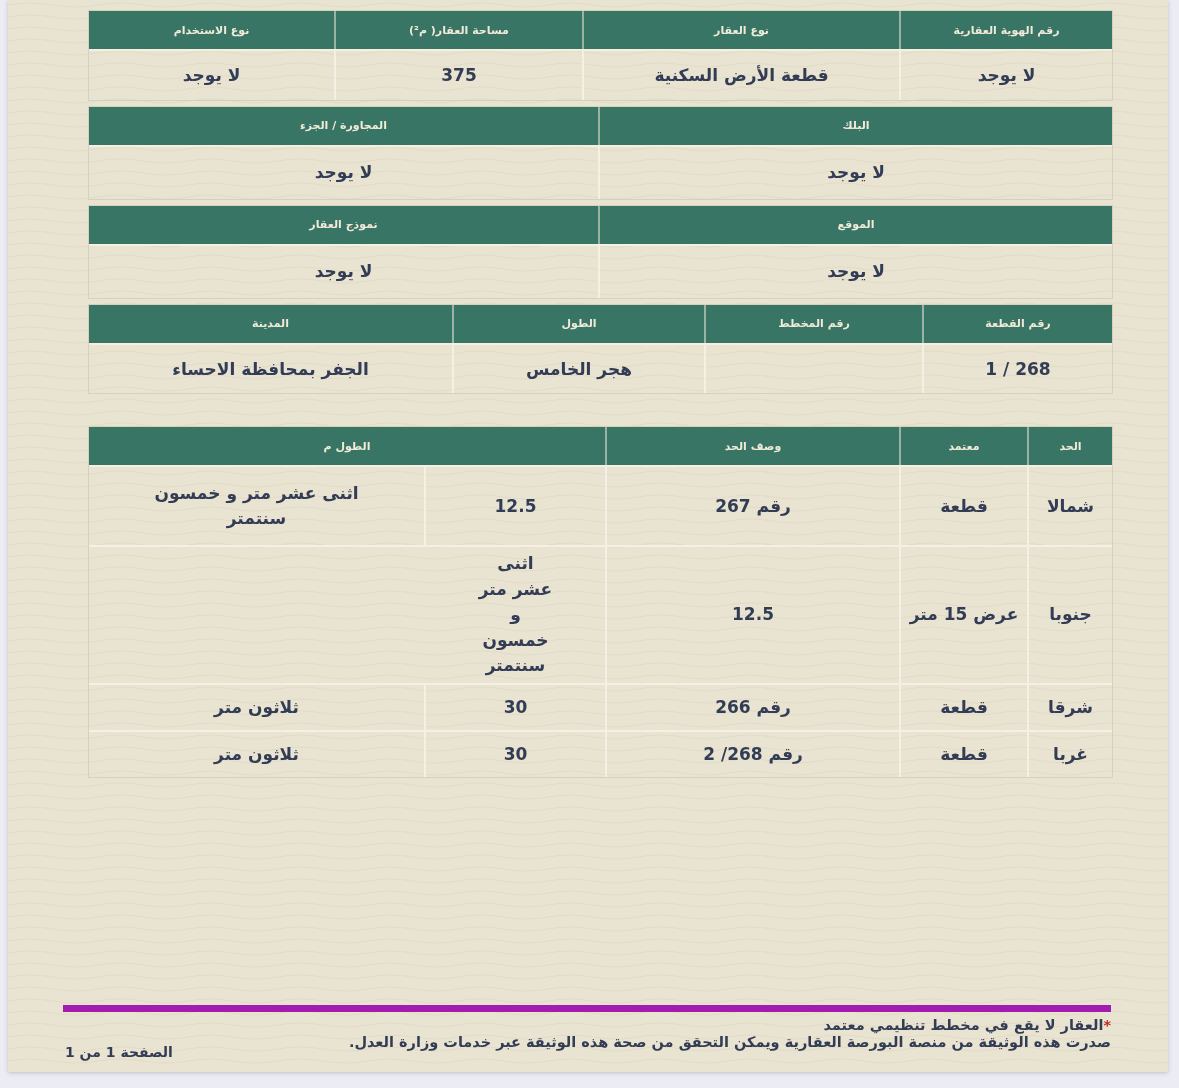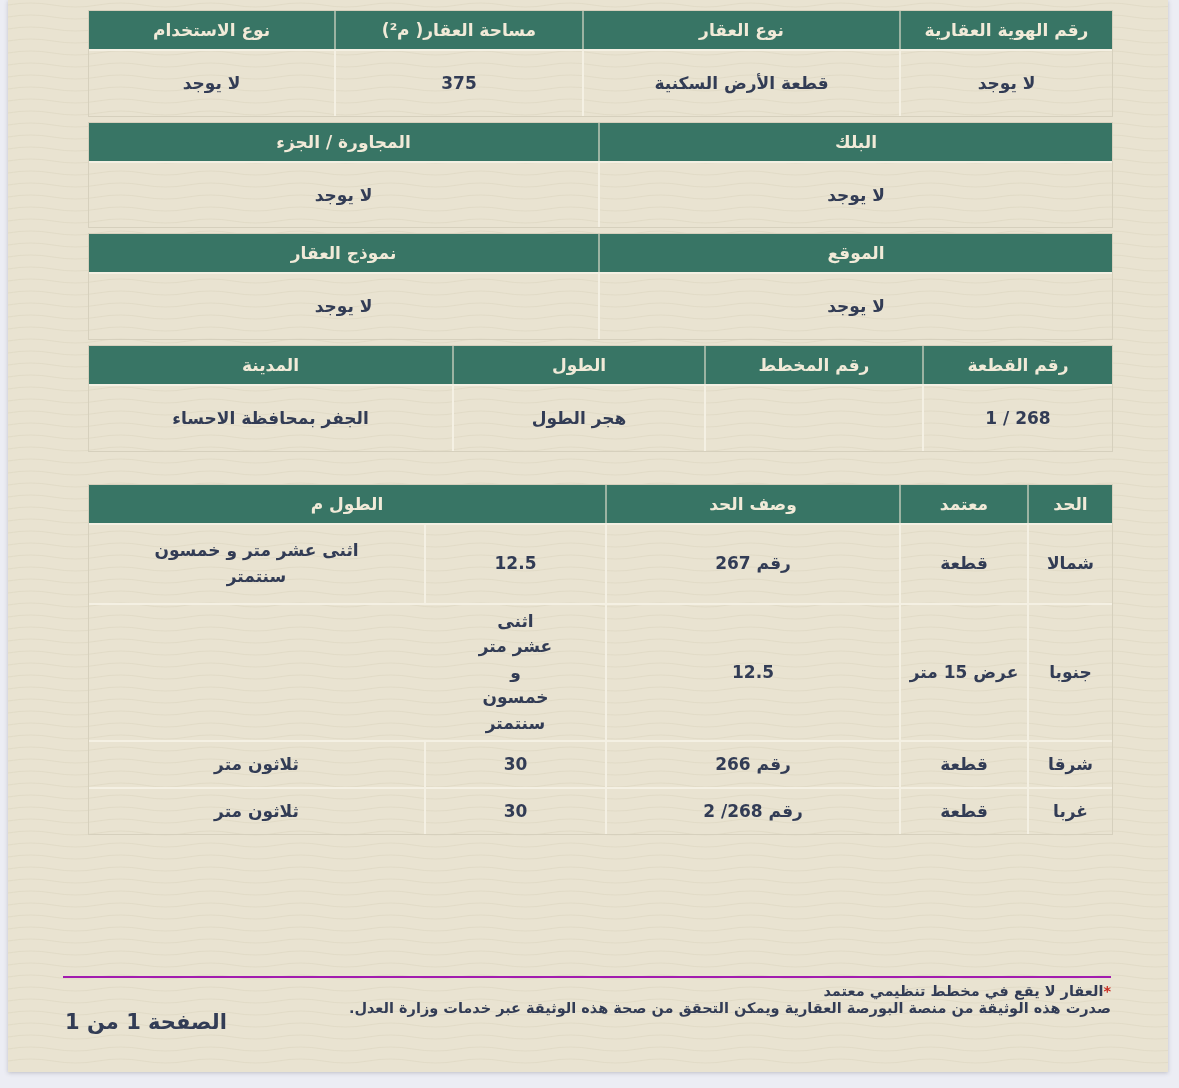--- a/index.html
+++ b/index.html
@@ -24,60 +24,60 @@
   .grid { display:grid; }
   .cols-a { grid-template-columns:211px 317px 248px 247px; }
   .cols-b { grid-template-columns:512px 511px; }
   .cols-d { grid-template-columns:188px 218px 252px 365px; }
   .cols-e-hdr { grid-template-columns:83px 128px 294px 518px; }
   .cols-e { grid-template-columns:83px 128px 294px 181px 337px; }
 
   .hdr-row { background:#387565; color:#f1ead8; }
   .hdr-cell {
     height:38px; display:flex; align-items:center; justify-content:center;
-    font-size:17px; font-weight:bold; text-align:center;
+    font-size:11px; font-weight:bold; text-align:center;
     border-inline-start:2px solid rgba(236,230,214,.55);
   }
   .hdr-cell:first-child { border-inline-start:none;border-radius:6px; }
 
   .val-row { border-top:2px solid #f4f0e3; color:#323c55; }
   .val-cell {
     min-height:48px; display:flex; align-items:center; justify-content:center;
     font-size:17px; font-weight:bold; text-align:center;
     border-inline-start:2px solid #f4f0e3;
-    padding:20px 6px; line-height:1.45;
+    padding:12px 6px; line-height:1.45;
   }
   .val-cell:first-child { border-inline-start:none; }
   .tall .val-cell { min-height:52px; }
 
   .borders-table { margin-top:32px; border:1px solid #d6d0bd; }
   .span-len { grid-column:4 / 6; }
   .b-row { border-top:2px solid #f4f0e3; color:#323c55; }
   .b-cell {
     display:flex; align-items:center; justify-content:center;
     font-size:17px; font-weight:bold; text-align:center;
     border-inline-start:2px solid #f4f0e3; padding:4px 8px; line-height:1.5;
   }
   .b-cell:first-child { border-inline-start:none; }
   .h-80 .b-cell { min-height:78px; }
   .h-72 .b-cell { min-height:70px; }
   .h-45 .b-cell { min-height:45px; }
   .len-words { padding:4px 52px; }
   .num { font-size:17px;text-align:right; }
 
   .footer {
-    position:absolute; top:976px; left:55px; right:57px; z-index:1;
-    border-top:2px solid #a21caf; direction:rtl; color:#323c55;
+    position:absolute; top:1005px; left:55px; right:57px; z-index:1;
+    border-top:7px solid #a21caf; direction:rtl; color:#323c55;
   }
   .footer-note { margin-top:5px; font-size:14.5px; font-weight:bold; text-align:right; }
   .footer-note .star { color:#c9281e; }
   .footer-issued { margin-top:1px; font-size:14.5px; font-weight:bold; text-align:right; }
   .page-number {
     position:absolute; left:2px; top:32px;
-    font-size:21px; font-weight:bold; direction:rtl; color:#323c55;
+    font-size:14px; font-weight:bold; direction:rtl; color:#323c55;
   }
 </style>
 </head>
 <body>
 
 <div class="page">
   <svg class="wave-layer" width="1160" height="1072" xmlns="http://www.w3.org/2000/svg">
     <path id="wave-path" d="M0 5 q22 -4 45 0 q23 4 45 0 q22 -4 45 0 q23 4 45 0 q22 -4 45 0 q23 4 45 0 q22 -4 45 0 q23 4 45 0 q22 -4 45 0 q23 4 45 0 q22 -4 45 0 q23 4 45 0 q22 -4 45 0 q23 4 45 0 q22 -4 45 0 q23 4 45 0 q22 -4 45 0 q23 4 45 0 q22 -4 45 0 q23 4 45 0 q22 -4 45 0 q23 4 45 0 q22 -4 45 0 q23 4 45 0 q22 -4 45 0 q23 4 45 0 q22 -4 45 0 q23 4 45 0M0 17 q22 -4 45 0 q23 4 45 0 q22 -4 45 0 q23 4 45 0 q22 -4 45 0 q23 4 45 0 q22 -4 45 0 q23 4 45 0 q22 -4 45 0 q23 4 45 0 q22 -4 45 0 q23 4 45 0 q22 -4 45 0 q23 4 45 0 q22 -4 45 0 q23 4 45 0 q22 -4 45 0 q23 4 45 0 q22 -4 45 0 q23 4 45 0 q22 -4 45 0 q23 4 45 0 q22 -4 45 0 q23 4 45 0 q22 -4 45 0 q23 4 45 0 q22 -4 45 0 q23 4 45 0M0 29 q22 -4 45 0 q23 4 45 0 q22 -4 45 0 q23 4 45 0 q22 -4 45 0 q23 4 45 0 q22 -4 45 0 q23 4 45 0 q22 -4 45 0 q23 4 45 0 q22 -4 45 0 q23 4 45 0 q22 -4 45 0 q23 4 45 0 q22 -4 45 0 q23 4 45 0 q22 -4 45 0 q23 4 45 0 q22 -4 45 0 q23 4 45 0 q22 -4 45 0 q23 4 45 0 q22 -4 45 0 q23 4 45 0 q22 -4 45 0 q23 4 45 0 q22 -4 45 0 q23 4 45 0M0 41 q22 -4 45 0 q23 4 45 0 q22 -4 45 0 q23 4 45 0 q22 -4 45 0 q23 4 45 0 q22 -4 45 0 q23 4 45 0 q22 -4 45 0 q23 4 45 0 q22 -4 45 0 q23 4 45 0 q22 -4 45 0 q23 4 45 0 q22 -4 45 0 q23 4 45 0 q22 -4 45 0 q23 4 45 0 q22 -4 45 0 q23 4 45 0 q22 -4 45 0 q23 4 45 0 q22 -4 45 0 q23 4 45 0 q22 -4 45 0 q23 4 45 0 q22 -4 45 0 q23 4 45 0M0 53 q22 -4 45 0 q23 4 45 0 q22 -4 45 0 q23 4 45 0 q22 -4 45 0 q23 4 45 0 q22 -4 45 0 q23 4 45 0 q22 -4 45 0 q23 4 45 0 q22 -4 45 0 q23 4 45 0 q22 -4 45 0 q23 4 45 0 q22 -4 45 0 q23 4 45 0 q22 -4 45 0 q23 4 45 0 q22 -4 45 0 q23 4 45 0 q22 -4 45 0 q23 4 45 0 q22 -4 45 0 q23 4 45 0 q22 -4 45 0 q23 4 45 0 q22 -4 45 0 q23 4 45 0M0 65 q22 -4 45 0 q23 4 45 0 q22 -4 45 0 q23 4 45 0 q22 -4 45 0 q23 4 45 0 q22 -4 45 0 q23 4 45 0 q22 -4 45 0 q23 4 45 0 q22 -4 45 0 q23 4 45 0 q22 -4 45 0 q23 4 45 0 q22 -4 45 0 q23 4 45 0 q22 -4 45 0 q23 4 45 0 q22 -4 45 0 q23 4 45 0 q22 -4 45 0 q23 4 45 0 q22 -4 45 0 q23 4 45 0 q22 -4 45 0 q23 4 45 0 q22 -4 45 0 q23 4 45 0M0 77 q22 -4 45 0 q23 4 45 0 q22 -4 45 0 q23 4 45 0 q22 -4 45 0 q23 4 45 0 q22 -4 45 0 q23 4 45 0 q22 -4 45 0 q23 4 45 0 q22 -4 45 0 q23 4 45 0 q22 -4 45 0 q23 4 45 0 q22 -4 45 0 q23 4 45 0 q22 -4 45 0 q23 4 45 0 q22 -4 45 0 q23 4 45 0 q22 -4 45 0 q23 4 45 0 q22 -4 45 0 q23 4 45 0 q22 -4 45 0 q23 4 45 0 q22 -4 45 0 q23 4 45 0M0 89 q22 -4 45 0 q23 4 45 0 q22 -4 45 0 q23 4 45 0 q22 -4 45 0 q23 4 45 0 q22 -4 45 0 q23 4 45 0 q22 -4 45 0 q23 4 45 0 q22 -4 45 0 q23 4 45 0 q22 -4 45 0 q23 4 45 0 q22 -4 45 0 q23 4 45 0 q22 -4 45 0 q23 4 45 0 q22 -4 45 0 q23 4 45 0 q22 -4 45 0 q23 4 45 0 q22 -4 45 0 q23 4 45 0 q22 -4 45 0 q23 4 45 0 q22 -4 45 0 q23 4 45 0M0 101 q22 -4 45 0 q23 4 45 0 q22 -4 45 0 q23 4 45 0 q22 -4 45 0 q23 4 45 0 q22 -4 45 0 q23 4 45 0 q22 -4 45 0 q23 4 45 0 q22 -4 45 0 q23 4 45 0 q22 -4 45 0 q23 4 45 0 q22 -4 45 0 q23 4 45 0 q22 -4 45 0 q23 4 45 0 q22 -4 45 0 q23 4 45 0 q22 -4 45 0 q23 4 45 0 q22 -4 45 0 q23 4 45 0 q22 -4 45 0 q23 4 45 0 q22 -4 45 0 q23 4 45 0M0 113 q22 -4 45 0 q23 4 45 0 q22 -4 45 0 q23 4 45 0 q22 -4 45 0 q23 4 45 0 q22 -4 45 0 q23 4 45 0 q22 -4 45 0 q23 4 45 0 q22 -4 45 0 q23 4 45 0 q22 -4 45 0 q23 4 45 0 q22 -4 45 0 q23 4 45 0 q22 -4 45 0 q23 4 45 0 q22 -4 45 0 q23 4 45 0 q22 -4 45 0 q23 4 45 0 q22 -4 45 0 q23 4 45 0 q22 -4 45 0 q23 4 45 0 q22 -4 45 0 q23 4 45 0M0 125 q22 -4 45 0 q23 4 45 0 q22 -4 45 0 q23 4 45 0 q22 -4 45 0 q23 4 45 0 q22 -4 45 0 q23 4 45 0 q22 -4 45 0 q23 4 45 0 q22 -4 45 0 q23 4 45 0 q22 -4 45 0 q23 4 45 0 q22 -4 45 0 q23 4 45 0 q22 -4 45 0 q23 4 45 0 q22 -4 45 0 q23 4 45 0 q22 -4 45 0 q23 4 45 0 q22 -4 45 0 q23 4 45 0 q22 -4 45 0 q23 4 45 0 q22 -4 45 0 q23 4 45 0M0 137 q22 -4 45 0 q23 4 45 0 q22 -4 45 0 q23 4 45 0 q22 -4 45 0 q23 4 45 0 q22 -4 45 0 q23 4 45 0 q22 -4 45 0 q23 4 45 0 q22 -4 45 0 q23 4 45 0 q22 -4 45 0 q23 4 45 0 q22 -4 45 0 q23 4 45 0 q22 -4 45 0 q23 4 45 0 q22 -4 45 0 q23 4 45 0 q22 -4 45 0 q23 4 45 0 q22 -4 45 0 q23 4 45 0 q22 -4 45 0 q23 4 45 0 q22 -4 45 0 q23 4 45 0M0 149 q22 -4 45 0 q23 4 45 0 q22 -4 45 0 q23 4 45 0 q22 -4 45 0 q23 4 45 0 q22 -4 45 0 q23 4 45 0 q22 -4 45 0 q23 4 45 0 q22 -4 45 0 q23 4 45 0 q22 -4 45 0 q23 4 45 0 q22 -4 45 0 q23 4 45 0 q22 -4 45 0 q23 4 45 0 q22 -4 45 0 q23 4 45 0 q22 -4 45 0 q23 4 45 0 q22 -4 45 0 q23 4 45 0 q22 -4 45 0 q23 4 45 0 q22 -4 45 0 q23 4 45 0M0 161 q22 -4 45 0 q23 4 45 0 q22 -4 45 0 q23 4 45 0 q22 -4 45 0 q23 4 45 0 q22 -4 45 0 q23 4 45 0 q22 -4 45 0 q23 4 45 0 q22 -4 45 0 q23 4 45 0 q22 -4 45 0 q23 4 45 0 q22 -4 45 0 q23 4 45 0 q22 -4 45 0 q23 4 45 0 q22 -4 45 0 q23 4 45 0 q22 -4 45 0 q23 4 45 0 q22 -4 45 0 q23 4 45 0 q22 -4 45 0 q23 4 45 0 q22 -4 45 0 q23 4 45 0M0 173 q22 -4 45 0 q23 4 45 0 q22 -4 45 0 q23 4 45 0 q22 -4 45 0 q23 4 45 0 q22 -4 45 0 q23 4 45 0 q22 -4 45 0 q23 4 45 0 q22 -4 45 0 q23 4 45 0 q22 -4 45 0 q23 4 45 0 q22 -4 45 0 q23 4 45 0 q22 -4 45 0 q23 4 45 0 q22 -4 45 0 q23 4 45 0 q22 -4 45 0 q23 4 45 0 q22 -4 45 0 q23 4 45 0 q22 -4 45 0 q23 4 45 0 q22 -4 45 0 q23 4 45 0M0 185 q22 -4 45 0 q23 4 45 0 q22 -4 45 0 q23 4 45 0 q22 -4 45 0 q23 4 45 0 q22 -4 45 0 q23 4 45 0 q22 -4 45 0 q23 4 45 0 q22 -4 45 0 q23 4 45 0 q22 -4 45 0 q23 4 45 0 q22 -4 45 0 q23 4 45 0 q22 -4 45 0 q23 4 45 0 q22 -4 45 0 q23 4 45 0 q22 -4 45 0 q23 4 45 0 q22 -4 45 0 q23 4 45 0 q22 -4 45 0 q23 4 45 0 q22 -4 45 0 q23 4 45 0M0 197 q22 -4 45 0 q23 4 45 0 q22 -4 45 0 q23 4 45 0 q22 -4 45 0 q23 4 45 0 q22 -4 45 0 q23 4 45 0 q22 -4 45 0 q23 4 45 0 q22 -4 45 0 q23 4 45 0 q22 -4 45 0 q23 4 45 0 q22 -4 45 0 q23 4 45 0 q22 -4 45 0 q23 4 45 0 q22 -4 45 0 q23 4 45 0 q22 -4 45 0 q23 4 45 0 q22 -4 45 0 q23 4 45 0 q22 -4 45 0 q23 4 45 0 q22 -4 45 0 q23 4 45 0M0 209 q22 -4 45 0 q23 4 45 0 q22 -4 45 0 q23 4 45 0 q22 -4 45 0 q23 4 45 0 q22 -4 45 0 q23 4 45 0 q22 -4 45 0 q23 4 45 0 q22 -4 45 0 q23 4 45 0 q22 -4 45 0 q23 4 45 0 q22 -4 45 0 q23 4 45 0 q22 -4 45 0 q23 4 45 0 q22 -4 45 0 q23 4 45 0 q22 -4 45 0 q23 4 45 0 q22 -4 45 0 q23 4 45 0 q22 -4 45 0 q23 4 45 0 q22 -4 45 0 q23 4 45 0M0 221 q22 -4 45 0 q23 4 45 0 q22 -4 45 0 q23 4 45 0 q22 -4 45 0 q23 4 45 0 q22 -4 45 0 q23 4 45 0 q22 -4 45 0 q23 4 45 0 q22 -4 45 0 q23 4 45 0 q22 -4 45 0 q23 4 45 0 q22 -4 45 0 q23 4 45 0 q22 -4 45 0 q23 4 45 0 q22 -4 45 0 q23 4 45 0 q22 -4 45 0 q23 4 45 0 q22 -4 45 0 q23 4 45 0 q22 -4 45 0 q23 4 45 0 q22 -4 45 0 q23 4 45 0M0 233 q22 -4 45 0 q23 4 45 0 q22 -4 45 0 q23 4 45 0 q22 -4 45 0 q23 4 45 0 q22 -4 45 0 q23 4 45 0 q22 -4 45 0 q23 4 45 0 q22 -4 45 0 q23 4 45 0 q22 -4 45 0 q23 4 45 0 q22 -4 45 0 q23 4 45 0 q22 -4 45 0 q23 4 45 0 q22 -4 45 0 q23 4 45 0 q22 -4 45 0 q23 4 45 0 q22 -4 45 0 q23 4 45 0 q22 -4 45 0 q23 4 45 0 q22 -4 45 0 q23 4 45 0M0 245 q22 -4 45 0 q23 4 45 0 q22 -4 45 0 q23 4 45 0 q22 -4 45 0 q23 4 45 0 q22 -4 45 0 q23 4 45 0 q22 -4 45 0 q23 4 45 0 q22 -4 45 0 q23 4 45 0 q22 -4 45 0 q23 4 45 0 q22 -4 45 0 q23 4 45 0 q22 -4 45 0 q23 4 45 0 q22 -4 45 0 q23 4 45 0 q22 -4 45 0 q23 4 45 0 q22 -4 45 0 q23 4 45 0 q22 -4 45 0 q23 4 45 0 q22 -4 45 0 q23 4 45 0M0 257 q22 -4 45 0 q23 4 45 0 q22 -4 45 0 q23 4 45 0 q22 -4 45 0 q23 4 45 0 q22 -4 45 0 q23 4 45 0 q22 -4 45 0 q23 4 45 0 q22 -4 45 0 q23 4 45 0 q22 -4 45 0 q23 4 45 0 q22 -4 45 0 q23 4 45 0 q22 -4 45 0 q23 4 45 0 q22 -4 45 0 q23 4 45 0 q22 -4 45 0 q23 4 45 0 q22 -4 45 0 q23 4 45 0 q22 -4 45 0 q23 4 45 0 q22 -4 45 0 q23 4 45 0M0 269 q22 -4 45 0 q23 4 45 0 q22 -4 45 0 q23 4 45 0 q22 -4 45 0 q23 4 45 0 q22 -4 45 0 q23 4 45 0 q22 -4 45 0 q23 4 45 0 q22 -4 45 0 q23 4 45 0 q22 -4 45 0 q23 4 45 0 q22 -4 45 0 q23 4 45 0 q22 -4 45 0 q23 4 45 0 q22 -4 45 0 q23 4 45 0 q22 -4 45 0 q23 4 45 0 q22 -4 45 0 q23 4 45 0 q22 -4 45 0 q23 4 45 0 q22 -4 45 0 q23 4 45 0M0 281 q22 -4 45 0 q23 4 45 0 q22 -4 45 0 q23 4 45 0 q22 -4 45 0 q23 4 45 0 q22 -4 45 0 q23 4 45 0 q22 -4 45 0 q23 4 45 0 q22 -4 45 0 q23 4 45 0 q22 -4 45 0 q23 4 45 0 q22 -4 45 0 q23 4 45 0 q22 -4 45 0 q23 4 45 0 q22 -4 45 0 q23 4 45 0 q22 -4 45 0 q23 4 45 0 q22 -4 45 0 q23 4 45 0 q22 -4 45 0 q23 4 45 0 q22 -4 45 0 q23 4 45 0M0 293 q22 -4 45 0 q23 4 45 0 q22 -4 45 0 q23 4 45 0 q22 -4 45 0 q23 4 45 0 q22 -4 45 0 q23 4 45 0 q22 -4 45 0 q23 4 45 0 q22 -4 45 0 q23 4 45 0 q22 -4 45 0 q23 4 45 0 q22 -4 45 0 q23 4 45 0 q22 -4 45 0 q23 4 45 0 q22 -4 45 0 q23 4 45 0 q22 -4 45 0 q23 4 45 0 q22 -4 45 0 q23 4 45 0 q22 -4 45 0 q23 4 45 0 q22 -4 45 0 q23 4 45 0M0 305 q22 -4 45 0 q23 4 45 0 q22 -4 45 0 q23 4 45 0 q22 -4 45 0 q23 4 45 0 q22 -4 45 0 q23 4 45 0 q22 -4 45 0 q23 4 45 0 q22 -4 45 0 q23 4 45 0 q22 -4 45 0 q23 4 45 0 q22 -4 45 0 q23 4 45 0 q22 -4 45 0 q23 4 45 0 q22 -4 45 0 q23 4 45 0 q22 -4 45 0 q23 4 45 0 q22 -4 45 0 q23 4 45 0 q22 -4 45 0 q23 4 45 0 q22 -4 45 0 q23 4 45 0M0 317 q22 -4 45 0 q23 4 45 0 q22 -4 45 0 q23 4 45 0 q22 -4 45 0 q23 4 45 0 q22 -4 45 0 q23 4 45 0 q22 -4 45 0 q23 4 45 0 q22 -4 45 0 q23 4 45 0 q22 -4 45 0 q23 4 45 0 q22 -4 45 0 q23 4 45 0 q22 -4 45 0 q23 4 45 0 q22 -4 45 0 q23 4 45 0 q22 -4 45 0 q23 4 45 0 q22 -4 45 0 q23 4 45 0 q22 -4 45 0 q23 4 45 0 q22 -4 45 0 q23 4 45 0M0 329 q22 -4 45 0 q23 4 45 0 q22 -4 45 0 q23 4 45 0 q22 -4 45 0 q23 4 45 0 q22 -4 45 0 q23 4 45 0 q22 -4 45 0 q23 4 45 0 q22 -4 45 0 q23 4 45 0 q22 -4 45 0 q23 4 45 0 q22 -4 45 0 q23 4 45 0 q22 -4 45 0 q23 4 45 0 q22 -4 45 0 q23 4 45 0 q22 -4 45 0 q23 4 45 0 q22 -4 45 0 q23 4 45 0 q22 -4 45 0 q23 4 45 0 q22 -4 45 0 q23 4 45 0M0 341 q22 -4 45 0 q23 4 45 0 q22 -4 45 0 q23 4 45 0 q22 -4 45 0 q23 4 45 0 q22 -4 45 0 q23 4 45 0 q22 -4 45 0 q23 4 45 0 q22 -4 45 0 q23 4 45 0 q22 -4 45 0 q23 4 45 0 q22 -4 45 0 q23 4 45 0 q22 -4 45 0 q23 4 45 0 q22 -4 45 0 q23 4 45 0 q22 -4 45 0 q23 4 45 0 q22 -4 45 0 q23 4 45 0 q22 -4 45 0 q23 4 45 0 q22 -4 45 0 q23 4 45 0M0 353 q22 -4 45 0 q23 4 45 0 q22 -4 45 0 q23 4 45 0 q22 -4 45 0 q23 4 45 0 q22 -4 45 0 q23 4 45 0 q22 -4 45 0 q23 4 45 0 q22 -4 45 0 q23 4 45 0 q22 -4 45 0 q23 4 45 0 q22 -4 45 0 q23 4 45 0 q22 -4 45 0 q23 4 45 0 q22 -4 45 0 q23 4 45 0 q22 -4 45 0 q23 4 45 0 q22 -4 45 0 q23 4 45 0 q22 -4 45 0 q23 4 45 0 q22 -4 45 0 q23 4 45 0M0 365 q22 -4 45 0 q23 4 45 0 q22 -4 45 0 q23 4 45 0 q22 -4 45 0 q23 4 45 0 q22 -4 45 0 q23 4 45 0 q22 -4 45 0 q23 4 45 0 q22 -4 45 0 q23 4 45 0 q22 -4 45 0 q23 4 45 0 q22 -4 45 0 q23 4 45 0 q22 -4 45 0 q23 4 45 0 q22 -4 45 0 q23 4 45 0 q22 -4 45 0 q23 4 45 0 q22 -4 45 0 q23 4 45 0 q22 -4 45 0 q23 4 45 0 q22 -4 45 0 q23 4 45 0M0 377 q22 -4 45 0 q23 4 45 0 q22 -4 45 0 q23 4 45 0 q22 -4 45 0 q23 4 45 0 q22 -4 45 0 q23 4 45 0 q22 -4 45 0 q23 4 45 0 q22 -4 45 0 q23 4 45 0 q22 -4 45 0 q23 4 45 0 q22 -4 45 0 q23 4 45 0 q22 -4 45 0 q23 4 45 0 q22 -4 45 0 q23 4 45 0 q22 -4 45 0 q23 4 45 0 q22 -4 45 0 q23 4 45 0 q22 -4 45 0 q23 4 45 0 q22 -4 45 0 q23 4 45 0M0 389 q22 -4 45 0 q23 4 45 0 q22 -4 45 0 q23 4 45 0 q22 -4 45 0 q23 4 45 0 q22 -4 45 0 q23 4 45 0 q22 -4 45 0 q23 4 45 0 q22 -4 45 0 q23 4 45 0 q22 -4 45 0 q23 4 45 0 q22 -4 45 0 q23 4 45 0 q22 -4 45 0 q23 4 45 0 q22 -4 45 0 q23 4 45 0 q22 -4 45 0 q23 4 45 0 q22 -4 45 0 q23 4 45 0 q22 -4 45 0 q23 4 45 0 q22 -4 45 0 q23 4 45 0M0 401 q22 -4 45 0 q23 4 45 0 q22 -4 45 0 q23 4 45 0 q22 -4 45 0 q23 4 45 0 q22 -4 45 0 q23 4 45 0 q22 -4 45 0 q23 4 45 0 q22 -4 45 0 q23 4 45 0 q22 -4 45 0 q23 4 45 0 q22 -4 45 0 q23 4 45 0 q22 -4 45 0 q23 4 45 0 q22 -4 45 0 q23 4 45 0 q22 -4 45 0 q23 4 45 0 q22 -4 45 0 q23 4 45 0 q22 -4 45 0 q23 4 45 0 q22 -4 45 0 q23 4 45 0M0 413 q22 -4 45 0 q23 4 45 0 q22 -4 45 0 q23 4 45 0 q22 -4 45 0 q23 4 45 0 q22 -4 45 0 q23 4 45 0 q22 -4 45 0 q23 4 45 0 q22 -4 45 0 q23 4 45 0 q22 -4 45 0 q23 4 45 0 q22 -4 45 0 q23 4 45 0 q22 -4 45 0 q23 4 45 0 q22 -4 45 0 q23 4 45 0 q22 -4 45 0 q23 4 45 0 q22 -4 45 0 q23 4 45 0 q22 -4 45 0 q23 4 45 0 q22 -4 45 0 q23 4 45 0M0 425 q22 -4 45 0 q23 4 45 0 q22 -4 45 0 q23 4 45 0 q22 -4 45 0 q23 4 45 0 q22 -4 45 0 q23 4 45 0 q22 -4 45 0 q23 4 45 0 q22 -4 45 0 q23 4 45 0 q22 -4 45 0 q23 4 45 0 q22 -4 45 0 q23 4 45 0 q22 -4 45 0 q23 4 45 0 q22 -4 45 0 q23 4 45 0 q22 -4 45 0 q23 4 45 0 q22 -4 45 0 q23 4 45 0 q22 -4 45 0 q23 4 45 0 q22 -4 45 0 q23 4 45 0M0 437 q22 -4 45 0 q23 4 45 0 q22 -4 45 0 q23 4 45 0 q22 -4 45 0 q23 4 45 0 q22 -4 45 0 q23 4 45 0 q22 -4 45 0 q23 4 45 0 q22 -4 45 0 q23 4 45 0 q22 -4 45 0 q23 4 45 0 q22 -4 45 0 q23 4 45 0 q22 -4 45 0 q23 4 45 0 q22 -4 45 0 q23 4 45 0 q22 -4 45 0 q23 4 45 0 q22 -4 45 0 q23 4 45 0 q22 -4 45 0 q23 4 45 0 q22 -4 45 0 q23 4 45 0M0 449 q22 -4 45 0 q23 4 45 0 q22 -4 45 0 q23 4 45 0 q22 -4 45 0 q23 4 45 0 q22 -4 45 0 q23 4 45 0 q22 -4 45 0 q23 4 45 0 q22 -4 45 0 q23 4 45 0 q22 -4 45 0 q23 4 45 0 q22 -4 45 0 q23 4 45 0 q22 -4 45 0 q23 4 45 0 q22 -4 45 0 q23 4 45 0 q22 -4 45 0 q23 4 45 0 q22 -4 45 0 q23 4 45 0 q22 -4 45 0 q23 4 45 0 q22 -4 45 0 q23 4 45 0M0 461 q22 -4 45 0 q23 4 45 0 q22 -4 45 0 q23 4 45 0 q22 -4 45 0 q23 4 45 0 q22 -4 45 0 q23 4 45 0 q22 -4 45 0 q23 4 45 0 q22 -4 45 0 q23 4 45 0 q22 -4 45 0 q23 4 45 0 q22 -4 45 0 q23 4 45 0 q22 -4 45 0 q23 4 45 0 q22 -4 45 0 q23 4 45 0 q22 -4 45 0 q23 4 45 0 q22 -4 45 0 q23 4 45 0 q22 -4 45 0 q23 4 45 0 q22 -4 45 0 q23 4 45 0M0 473 q22 -4 45 0 q23 4 45 0 q22 -4 45 0 q23 4 45 0 q22 -4 45 0 q23 4 45 0 q22 -4 45 0 q23 4 45 0 q22 -4 45 0 q23 4 45 0 q22 -4 45 0 q23 4 45 0 q22 -4 45 0 q23 4 45 0 q22 -4 45 0 q23 4 45 0 q22 -4 45 0 q23 4 45 0 q22 -4 45 0 q23 4 45 0 q22 -4 45 0 q23 4 45 0 q22 -4 45 0 q23 4 45 0 q22 -4 45 0 q23 4 45 0 q22 -4 45 0 q23 4 45 0M0 485 q22 -4 45 0 q23 4 45 0 q22 -4 45 0 q23 4 45 0 q22 -4 45 0 q23 4 45 0 q22 -4 45 0 q23 4 45 0 q22 -4 45 0 q23 4 45 0 q22 -4 45 0 q23 4 45 0 q22 -4 45 0 q23 4 45 0 q22 -4 45 0 q23 4 45 0 q22 -4 45 0 q23 4 45 0 q22 -4 45 0 q23 4 45 0 q22 -4 45 0 q23 4 45 0 q22 -4 45 0 q23 4 45 0 q22 -4 45 0 q23 4 45 0 q22 -4 45 0 q23 4 45 0M0 497 q22 -4 45 0 q23 4 45 0 q22 -4 45 0 q23 4 45 0 q22 -4 45 0 q23 4 45 0 q22 -4 45 0 q23 4 45 0 q22 -4 45 0 q23 4 45 0 q22 -4 45 0 q23 4 45 0 q22 -4 45 0 q23 4 45 0 q22 -4 45 0 q23 4 45 0 q22 -4 45 0 q23 4 45 0 q22 -4 45 0 q23 4 45 0 q22 -4 45 0 q23 4 45 0 q22 -4 45 0 q23 4 45 0 q22 -4 45 0 q23 4 45 0 q22 -4 45 0 q23 4 45 0M0 509 q22 -4 45 0 q23 4 45 0 q22 -4 45 0 q23 4 45 0 q22 -4 45 0 q23 4 45 0 q22 -4 45 0 q23 4 45 0 q22 -4 45 0 q23 4 45 0 q22 -4 45 0 q23 4 45 0 q22 -4 45 0 q23 4 45 0 q22 -4 45 0 q23 4 45 0 q22 -4 45 0 q23 4 45 0 q22 -4 45 0 q23 4 45 0 q22 -4 45 0 q23 4 45 0 q22 -4 45 0 q23 4 45 0 q22 -4 45 0 q23 4 45 0 q22 -4 45 0 q23 4 45 0M0 521 q22 -4 45 0 q23 4 45 0 q22 -4 45 0 q23 4 45 0 q22 -4 45 0 q23 4 45 0 q22 -4 45 0 q23 4 45 0 q22 -4 45 0 q23 4 45 0 q22 -4 45 0 q23 4 45 0 q22 -4 45 0 q23 4 45 0 q22 -4 45 0 q23 4 45 0 q22 -4 45 0 q23 4 45 0 q22 -4 45 0 q23 4 45 0 q22 -4 45 0 q23 4 45 0 q22 -4 45 0 q23 4 45 0 q22 -4 45 0 q23 4 45 0 q22 -4 45 0 q23 4 45 0M0 533 q22 -4 45 0 q23 4 45 0 q22 -4 45 0 q23 4 45 0 q22 -4 45 0 q23 4 45 0 q22 -4 45 0 q23 4 45 0 q22 -4 45 0 q23 4 45 0 q22 -4 45 0 q23 4 45 0 q22 -4 45 0 q23 4 45 0 q22 -4 45 0 q23 4 45 0 q22 -4 45 0 q23 4 45 0 q22 -4 45 0 q23 4 45 0 q22 -4 45 0 q23 4 45 0 q22 -4 45 0 q23 4 45 0 q22 -4 45 0 q23 4 45 0 q22 -4 45 0 q23 4 45 0M0 545 q22 -4 45 0 q23 4 45 0 q22 -4 45 0 q23 4 45 0 q22 -4 45 0 q23 4 45 0 q22 -4 45 0 q23 4 45 0 q22 -4 45 0 q23 4 45 0 q22 -4 45 0 q23 4 45 0 q22 -4 45 0 q23 4 45 0 q22 -4 45 0 q23 4 45 0 q22 -4 45 0 q23 4 45 0 q22 -4 45 0 q23 4 45 0 q22 -4 45 0 q23 4 45 0 q22 -4 45 0 q23 4 45 0 q22 -4 45 0 q23 4 45 0 q22 -4 45 0 q23 4 45 0M0 557 q22 -4 45 0 q23 4 45 0 q22 -4 45 0 q23 4 45 0 q22 -4 45 0 q23 4 45 0 q22 -4 45 0 q23 4 45 0 q22 -4 45 0 q23 4 45 0 q22 -4 45 0 q23 4 45 0 q22 -4 45 0 q23 4 45 0 q22 -4 45 0 q23 4 45 0 q22 -4 45 0 q23 4 45 0 q22 -4 45 0 q23 4 45 0 q22 -4 45 0 q23 4 45 0 q22 -4 45 0 q23 4 45 0 q22 -4 45 0 q23 4 45 0 q22 -4 45 0 q23 4 45 0M0 569 q22 -4 45 0 q23 4 45 0 q22 -4 45 0 q23 4 45 0 q22 -4 45 0 q23 4 45 0 q22 -4 45 0 q23 4 45 0 q22 -4 45 0 q23 4 45 0 q22 -4 45 0 q23 4 45 0 q22 -4 45 0 q23 4 45 0 q22 -4 45 0 q23 4 45 0 q22 -4 45 0 q23 4 45 0 q22 -4 45 0 q23 4 45 0 q22 -4 45 0 q23 4 45 0 q22 -4 45 0 q23 4 45 0 q22 -4 45 0 q23 4 45 0 q22 -4 45 0 q23 4 45 0M0 581 q22 -4 45 0 q23 4 45 0 q22 -4 45 0 q23 4 45 0 q22 -4 45 0 q23 4 45 0 q22 -4 45 0 q23 4 45 0 q22 -4 45 0 q23 4 45 0 q22 -4 45 0 q23 4 45 0 q22 -4 45 0 q23 4 45 0 q22 -4 45 0 q23 4 45 0 q22 -4 45 0 q23 4 45 0 q22 -4 45 0 q23 4 45 0 q22 -4 45 0 q23 4 45 0 q22 -4 45 0 q23 4 45 0 q22 -4 45 0 q23 4 45 0 q22 -4 45 0 q23 4 45 0M0 593 q22 -4 45 0 q23 4 45 0 q22 -4 45 0 q23 4 45 0 q22 -4 45 0 q23 4 45 0 q22 -4 45 0 q23 4 45 0 q22 -4 45 0 q23 4 45 0 q22 -4 45 0 q23 4 45 0 q22 -4 45 0 q23 4 45 0 q22 -4 45 0 q23 4 45 0 q22 -4 45 0 q23 4 45 0 q22 -4 45 0 q23 4 45 0 q22 -4 45 0 q23 4 45 0 q22 -4 45 0 q23 4 45 0 q22 -4 45 0 q23 4 45 0 q22 -4 45 0 q23 4 45 0M0 605 q22 -4 45 0 q23 4 45 0 q22 -4 45 0 q23 4 45 0 q22 -4 45 0 q23 4 45 0 q22 -4 45 0 q23 4 45 0 q22 -4 45 0 q23 4 45 0 q22 -4 45 0 q23 4 45 0 q22 -4 45 0 q23 4 45 0 q22 -4 45 0 q23 4 45 0 q22 -4 45 0 q23 4 45 0 q22 -4 45 0 q23 4 45 0 q22 -4 45 0 q23 4 45 0 q22 -4 45 0 q23 4 45 0 q22 -4 45 0 q23 4 45 0 q22 -4 45 0 q23 4 45 0M0 617 q22 -4 45 0 q23 4 45 0 q22 -4 45 0 q23 4 45 0 q22 -4 45 0 q23 4 45 0 q22 -4 45 0 q23 4 45 0 q22 -4 45 0 q23 4 45 0 q22 -4 45 0 q23 4 45 0 q22 -4 45 0 q23 4 45 0 q22 -4 45 0 q23 4 45 0 q22 -4 45 0 q23 4 45 0 q22 -4 45 0 q23 4 45 0 q22 -4 45 0 q23 4 45 0 q22 -4 45 0 q23 4 45 0 q22 -4 45 0 q23 4 45 0 q22 -4 45 0 q23 4 45 0M0 629 q22 -4 45 0 q23 4 45 0 q22 -4 45 0 q23 4 45 0 q22 -4 45 0 q23 4 45 0 q22 -4 45 0 q23 4 45 0 q22 -4 45 0 q23 4 45 0 q22 -4 45 0 q23 4 45 0 q22 -4 45 0 q23 4 45 0 q22 -4 45 0 q23 4 45 0 q22 -4 45 0 q23 4 45 0 q22 -4 45 0 q23 4 45 0 q22 -4 45 0 q23 4 45 0 q22 -4 45 0 q23 4 45 0 q22 -4 45 0 q23 4 45 0 q22 -4 45 0 q23 4 45 0M0 641 q22 -4 45 0 q23 4 45 0 q22 -4 45 0 q23 4 45 0 q22 -4 45 0 q23 4 45 0 q22 -4 45 0 q23 4 45 0 q22 -4 45 0 q23 4 45 0 q22 -4 45 0 q23 4 45 0 q22 -4 45 0 q23 4 45 0 q22 -4 45 0 q23 4 45 0 q22 -4 45 0 q23 4 45 0 q22 -4 45 0 q23 4 45 0 q22 -4 45 0 q23 4 45 0 q22 -4 45 0 q23 4 45 0 q22 -4 45 0 q23 4 45 0 q22 -4 45 0 q23 4 45 0M0 653 q22 -4 45 0 q23 4 45 0 q22 -4 45 0 q23 4 45 0 q22 -4 45 0 q23 4 45 0 q22 -4 45 0 q23 4 45 0 q22 -4 45 0 q23 4 45 0 q22 -4 45 0 q23 4 45 0 q22 -4 45 0 q23 4 45 0 q22 -4 45 0 q23 4 45 0 q22 -4 45 0 q23 4 45 0 q22 -4 45 0 q23 4 45 0 q22 -4 45 0 q23 4 45 0 q22 -4 45 0 q23 4 45 0 q22 -4 45 0 q23 4 45 0 q22 -4 45 0 q23 4 45 0M0 665 q22 -4 45 0 q23 4 45 0 q22 -4 45 0 q23 4 45 0 q22 -4 45 0 q23 4 45 0 q22 -4 45 0 q23 4 45 0 q22 -4 45 0 q23 4 45 0 q22 -4 45 0 q23 4 45 0 q22 -4 45 0 q23 4 45 0 q22 -4 45 0 q23 4 45 0 q22 -4 45 0 q23 4 45 0 q22 -4 45 0 q23 4 45 0 q22 -4 45 0 q23 4 45 0 q22 -4 45 0 q23 4 45 0 q22 -4 45 0 q23 4 45 0 q22 -4 45 0 q23 4 45 0M0 677 q22 -4 45 0 q23 4 45 0 q22 -4 45 0 q23 4 45 0 q22 -4 45 0 q23 4 45 0 q22 -4 45 0 q23 4 45 0 q22 -4 45 0 q23 4 45 0 q22 -4 45 0 q23 4 45 0 q22 -4 45 0 q23 4 45 0 q22 -4 45 0 q23 4 45 0 q22 -4 45 0 q23 4 45 0 q22 -4 45 0 q23 4 45 0 q22 -4 45 0 q23 4 45 0 q22 -4 45 0 q23 4 45 0 q22 -4 45 0 q23 4 45 0 q22 -4 45 0 q23 4 45 0M0 689 q22 -4 45 0 q23 4 45 0 q22 -4 45 0 q23 4 45 0 q22 -4 45 0 q23 4 45 0 q22 -4 45 0 q23 4 45 0 q22 -4 45 0 q23 4 45 0 q22 -4 45 0 q23 4 45 0 q22 -4 45 0 q23 4 45 0 q22 -4 45 0 q23 4 45 0 q22 -4 45 0 q23 4 45 0 q22 -4 45 0 q23 4 45 0 q22 -4 45 0 q23 4 45 0 q22 -4 45 0 q23 4 45 0 q22 -4 45 0 q23 4 45 0 q22 -4 45 0 q23 4 45 0M0 701 q22 -4 45 0 q23 4 45 0 q22 -4 45 0 q23 4 45 0 q22 -4 45 0 q23 4 45 0 q22 -4 45 0 q23 4 45 0 q22 -4 45 0 q23 4 45 0 q22 -4 45 0 q23 4 45 0 q22 -4 45 0 q23 4 45 0 q22 -4 45 0 q23 4 45 0 q22 -4 45 0 q23 4 45 0 q22 -4 45 0 q23 4 45 0 q22 -4 45 0 q23 4 45 0 q22 -4 45 0 q23 4 45 0 q22 -4 45 0 q23 4 45 0 q22 -4 45 0 q23 4 45 0M0 713 q22 -4 45 0 q23 4 45 0 q22 -4 45 0 q23 4 45 0 q22 -4 45 0 q23 4 45 0 q22 -4 45 0 q23 4 45 0 q22 -4 45 0 q23 4 45 0 q22 -4 45 0 q23 4 45 0 q22 -4 45 0 q23 4 45 0 q22 -4 45 0 q23 4 45 0 q22 -4 45 0 q23 4 45 0 q22 -4 45 0 q23 4 45 0 q22 -4 45 0 q23 4 45 0 q22 -4 45 0 q23 4 45 0 q22 -4 45 0 q23 4 45 0 q22 -4 45 0 q23 4 45 0M0 725 q22 -4 45 0 q23 4 45 0 q22 -4 45 0 q23 4 45 0 q22 -4 45 0 q23 4 45 0 q22 -4 45 0 q23 4 45 0 q22 -4 45 0 q23 4 45 0 q22 -4 45 0 q23 4 45 0 q22 -4 45 0 q23 4 45 0 q22 -4 45 0 q23 4 45 0 q22 -4 45 0 q23 4 45 0 q22 -4 45 0 q23 4 45 0 q22 -4 45 0 q23 4 45 0 q22 -4 45 0 q23 4 45 0 q22 -4 45 0 q23 4 45 0 q22 -4 45 0 q23 4 45 0M0 737 q22 -4 45 0 q23 4 45 0 q22 -4 45 0 q23 4 45 0 q22 -4 45 0 q23 4 45 0 q22 -4 45 0 q23 4 45 0 q22 -4 45 0 q23 4 45 0 q22 -4 45 0 q23 4 45 0 q22 -4 45 0 q23 4 45 0 q22 -4 45 0 q23 4 45 0 q22 -4 45 0 q23 4 45 0 q22 -4 45 0 q23 4 45 0 q22 -4 45 0 q23 4 45 0 q22 -4 45 0 q23 4 45 0 q22 -4 45 0 q23 4 45 0 q22 -4 45 0 q23 4 45 0M0 749 q22 -4 45 0 q23 4 45 0 q22 -4 45 0 q23 4 45 0 q22 -4 45 0 q23 4 45 0 q22 -4 45 0 q23 4 45 0 q22 -4 45 0 q23 4 45 0 q22 -4 45 0 q23 4 45 0 q22 -4 45 0 q23 4 45 0 q22 -4 45 0 q23 4 45 0 q22 -4 45 0 q23 4 45 0 q22 -4 45 0 q23 4 45 0 q22 -4 45 0 q23 4 45 0 q22 -4 45 0 q23 4 45 0 q22 -4 45 0 q23 4 45 0 q22 -4 45 0 q23 4 45 0M0 761 q22 -4 45 0 q23 4 45 0 q22 -4 45 0 q23 4 45 0 q22 -4 45 0 q23 4 45 0 q22 -4 45 0 q23 4 45 0 q22 -4 45 0 q23 4 45 0 q22 -4 45 0 q23 4 45 0 q22 -4 45 0 q23 4 45 0 q22 -4 45 0 q23 4 45 0 q22 -4 45 0 q23 4 45 0 q22 -4 45 0 q23 4 45 0 q22 -4 45 0 q23 4 45 0 q22 -4 45 0 q23 4 45 0 q22 -4 45 0 q23 4 45 0 q22 -4 45 0 q23 4 45 0M0 773 q22 -4 45 0 q23 4 45 0 q22 -4 45 0 q23 4 45 0 q22 -4 45 0 q23 4 45 0 q22 -4 45 0 q23 4 45 0 q22 -4 45 0 q23 4 45 0 q22 -4 45 0 q23 4 45 0 q22 -4 45 0 q23 4 45 0 q22 -4 45 0 q23 4 45 0 q22 -4 45 0 q23 4 45 0 q22 -4 45 0 q23 4 45 0 q22 -4 45 0 q23 4 45 0 q22 -4 45 0 q23 4 45 0 q22 -4 45 0 q23 4 45 0 q22 -4 45 0 q23 4 45 0M0 785 q22 -4 45 0 q23 4 45 0 q22 -4 45 0 q23 4 45 0 q22 -4 45 0 q23 4 45 0 q22 -4 45 0 q23 4 45 0 q22 -4 45 0 q23 4 45 0 q22 -4 45 0 q23 4 45 0 q22 -4 45 0 q23 4 45 0 q22 -4 45 0 q23 4 45 0 q22 -4 45 0 q23 4 45 0 q22 -4 45 0 q23 4 45 0 q22 -4 45 0 q23 4 45 0 q22 -4 45 0 q23 4 45 0 q22 -4 45 0 q23 4 45 0 q22 -4 45 0 q23 4 45 0M0 797 q22 -4 45 0 q23 4 45 0 q22 -4 45 0 q23 4 45 0 q22 -4 45 0 q23 4 45 0 q22 -4 45 0 q23 4 45 0 q22 -4 45 0 q23 4 45 0 q22 -4 45 0 q23 4 45 0 q22 -4 45 0 q23 4 45 0 q22 -4 45 0 q23 4 45 0 q22 -4 45 0 q23 4 45 0 q22 -4 45 0 q23 4 45 0 q22 -4 45 0 q23 4 45 0 q22 -4 45 0 q23 4 45 0 q22 -4 45 0 q23 4 45 0 q22 -4 45 0 q23 4 45 0M0 809 q22 -4 45 0 q23 4 45 0 q22 -4 45 0 q23 4 45 0 q22 -4 45 0 q23 4 45 0 q22 -4 45 0 q23 4 45 0 q22 -4 45 0 q23 4 45 0 q22 -4 45 0 q23 4 45 0 q22 -4 45 0 q23 4 45 0 q22 -4 45 0 q23 4 45 0 q22 -4 45 0 q23 4 45 0 q22 -4 45 0 q23 4 45 0 q22 -4 45 0 q23 4 45 0 q22 -4 45 0 q23 4 45 0 q22 -4 45 0 q23 4 45 0 q22 -4 45 0 q23 4 45 0M0 821 q22 -4 45 0 q23 4 45 0 q22 -4 45 0 q23 4 45 0 q22 -4 45 0 q23 4 45 0 q22 -4 45 0 q23 4 45 0 q22 -4 45 0 q23 4 45 0 q22 -4 45 0 q23 4 45 0 q22 -4 45 0 q23 4 45 0 q22 -4 45 0 q23 4 45 0 q22 -4 45 0 q23 4 45 0 q22 -4 45 0 q23 4 45 0 q22 -4 45 0 q23 4 45 0 q22 -4 45 0 q23 4 45 0 q22 -4 45 0 q23 4 45 0 q22 -4 45 0 q23 4 45 0M0 833 q22 -4 45 0 q23 4 45 0 q22 -4 45 0 q23 4 45 0 q22 -4 45 0 q23 4 45 0 q22 -4 45 0 q23 4 45 0 q22 -4 45 0 q23 4 45 0 q22 -4 45 0 q23 4 45 0 q22 -4 45 0 q23 4 45 0 q22 -4 45 0 q23 4 45 0 q22 -4 45 0 q23 4 45 0 q22 -4 45 0 q23 4 45 0 q22 -4 45 0 q23 4 45 0 q22 -4 45 0 q23 4 45 0 q22 -4 45 0 q23 4 45 0 q22 -4 45 0 q23 4 45 0M0 845 q22 -4 45 0 q23 4 45 0 q22 -4 45 0 q23 4 45 0 q22 -4 45 0 q23 4 45 0 q22 -4 45 0 q23 4 45 0 q22 -4 45 0 q23 4 45 0 q22 -4 45 0 q23 4 45 0 q22 -4 45 0 q23 4 45 0 q22 -4 45 0 q23 4 45 0 q22 -4 45 0 q23 4 45 0 q22 -4 45 0 q23 4 45 0 q22 -4 45 0 q23 4 45 0 q22 -4 45 0 q23 4 45 0 q22 -4 45 0 q23 4 45 0 q22 -4 45 0 q23 4 45 0M0 857 q22 -4 45 0 q23 4 45 0 q22 -4 45 0 q23 4 45 0 q22 -4 45 0 q23 4 45 0 q22 -4 45 0 q23 4 45 0 q22 -4 45 0 q23 4 45 0 q22 -4 45 0 q23 4 45 0 q22 -4 45 0 q23 4 45 0 q22 -4 45 0 q23 4 45 0 q22 -4 45 0 q23 4 45 0 q22 -4 45 0 q23 4 45 0 q22 -4 45 0 q23 4 45 0 q22 -4 45 0 q23 4 45 0 q22 -4 45 0 q23 4 45 0 q22 -4 45 0 q23 4 45 0M0 869 q22 -4 45 0 q23 4 45 0 q22 -4 45 0 q23 4 45 0 q22 -4 45 0 q23 4 45 0 q22 -4 45 0 q23 4 45 0 q22 -4 45 0 q23 4 45 0 q22 -4 45 0 q23 4 45 0 q22 -4 45 0 q23 4 45 0 q22 -4 45 0 q23 4 45 0 q22 -4 45 0 q23 4 45 0 q22 -4 45 0 q23 4 45 0 q22 -4 45 0 q23 4 45 0 q22 -4 45 0 q23 4 45 0 q22 -4 45 0 q23 4 45 0 q22 -4 45 0 q23 4 45 0M0 881 q22 -4 45 0 q23 4 45 0 q22 -4 45 0 q23 4 45 0 q22 -4 45 0 q23 4 45 0 q22 -4 45 0 q23 4 45 0 q22 -4 45 0 q23 4 45 0 q22 -4 45 0 q23 4 45 0 q22 -4 45 0 q23 4 45 0 q22 -4 45 0 q23 4 45 0 q22 -4 45 0 q23 4 45 0 q22 -4 45 0 q23 4 45 0 q22 -4 45 0 q23 4 45 0 q22 -4 45 0 q23 4 45 0 q22 -4 45 0 q23 4 45 0 q22 -4 45 0 q23 4 45 0M0 893 q22 -4 45 0 q23 4 45 0 q22 -4 45 0 q23 4 45 0 q22 -4 45 0 q23 4 45 0 q22 -4 45 0 q23 4 45 0 q22 -4 45 0 q23 4 45 0 q22 -4 45 0 q23 4 45 0 q22 -4 45 0 q23 4 45 0 q22 -4 45 0 q23 4 45 0 q22 -4 45 0 q23 4 45 0 q22 -4 45 0 q23 4 45 0 q22 -4 45 0 q23 4 45 0 q22 -4 45 0 q23 4 45 0 q22 -4 45 0 q23 4 45 0 q22 -4 45 0 q23 4 45 0M0 905 q22 -4 45 0 q23 4 45 0 q22 -4 45 0 q23 4 45 0 q22 -4 45 0 q23 4 45 0 q22 -4 45 0 q23 4 45 0 q22 -4 45 0 q23 4 45 0 q22 -4 45 0 q23 4 45 0 q22 -4 45 0 q23 4 45 0 q22 -4 45 0 q23 4 45 0 q22 -4 45 0 q23 4 45 0 q22 -4 45 0 q23 4 45 0 q22 -4 45 0 q23 4 45 0 q22 -4 45 0 q23 4 45 0 q22 -4 45 0 q23 4 45 0 q22 -4 45 0 q23 4 45 0M0 917 q22 -4 45 0 q23 4 45 0 q22 -4 45 0 q23 4 45 0 q22 -4 45 0 q23 4 45 0 q22 -4 45 0 q23 4 45 0 q22 -4 45 0 q23 4 45 0 q22 -4 45 0 q23 4 45 0 q22 -4 45 0 q23 4 45 0 q22 -4 45 0 q23 4 45 0 q22 -4 45 0 q23 4 45 0 q22 -4 45 0 q23 4 45 0 q22 -4 45 0 q23 4 45 0 q22 -4 45 0 q23 4 45 0 q22 -4 45 0 q23 4 45 0 q22 -4 45 0 q23 4 45 0M0 929 q22 -4 45 0 q23 4 45 0 q22 -4 45 0 q23 4 45 0 q22 -4 45 0 q23 4 45 0 q22 -4 45 0 q23 4 45 0 q22 -4 45 0 q23 4 45 0 q22 -4 45 0 q23 4 45 0 q22 -4 45 0 q23 4 45 0 q22 -4 45 0 q23 4 45 0 q22 -4 45 0 q23 4 45 0 q22 -4 45 0 q23 4 45 0 q22 -4 45 0 q23 4 45 0 q22 -4 45 0 q23 4 45 0 q22 -4 45 0 q23 4 45 0 q22 -4 45 0 q23 4 45 0M0 941 q22 -4 45 0 q23 4 45 0 q22 -4 45 0 q23 4 45 0 q22 -4 45 0 q23 4 45 0 q22 -4 45 0 q23 4 45 0 q22 -4 45 0 q23 4 45 0 q22 -4 45 0 q23 4 45 0 q22 -4 45 0 q23 4 45 0 q22 -4 45 0 q23 4 45 0 q22 -4 45 0 q23 4 45 0 q22 -4 45 0 q23 4 45 0 q22 -4 45 0 q23 4 45 0 q22 -4 45 0 q23 4 45 0 q22 -4 45 0 q23 4 45 0 q22 -4 45 0 q23 4 45 0M0 953 q22 -4 45 0 q23 4 45 0 q22 -4 45 0 q23 4 45 0 q22 -4 45 0 q23 4 45 0 q22 -4 45 0 q23 4 45 0 q22 -4 45 0 q23 4 45 0 q22 -4 45 0 q23 4 45 0 q22 -4 45 0 q23 4 45 0 q22 -4 45 0 q23 4 45 0 q22 -4 45 0 q23 4 45 0 q22 -4 45 0 q23 4 45 0 q22 -4 45 0 q23 4 45 0 q22 -4 45 0 q23 4 45 0 q22 -4 45 0 q23 4 45 0 q22 -4 45 0 q23 4 45 0M0 965 q22 -4 45 0 q23 4 45 0 q22 -4 45 0 q23 4 45 0 q22 -4 45 0 q23 4 45 0 q22 -4 45 0 q23 4 45 0 q22 -4 45 0 q23 4 45 0 q22 -4 45 0 q23 4 45 0 q22 -4 45 0 q23 4 45 0 q22 -4 45 0 q23 4 45 0 q22 -4 45 0 q23 4 45 0 q22 -4 45 0 q23 4 45 0 q22 -4 45 0 q23 4 45 0 q22 -4 45 0 q23 4 45 0 q22 -4 45 0 q23 4 45 0 q22 -4 45 0 q23 4 45 0M0 977 q22 -4 45 0 q23 4 45 0 q22 -4 45 0 q23 4 45 0 q22 -4 45 0 q23 4 45 0 q22 -4 45 0 q23 4 45 0 q22 -4 45 0 q23 4 45 0 q22 -4 45 0 q23 4 45 0 q22 -4 45 0 q23 4 45 0 q22 -4 45 0 q23 4 45 0 q22 -4 45 0 q23 4 45 0 q22 -4 45 0 q23 4 45 0 q22 -4 45 0 q23 4 45 0 q22 -4 45 0 q23 4 45 0 q22 -4 45 0 q23 4 45 0 q22 -4 45 0 q23 4 45 0M0 989 q22 -4 45 0 q23 4 45 0 q22 -4 45 0 q23 4 45 0 q22 -4 45 0 q23 4 45 0 q22 -4 45 0 q23 4 45 0 q22 -4 45 0 q23 4 45 0 q22 -4 45 0 q23 4 45 0 q22 -4 45 0 q23 4 45 0 q22 -4 45 0 q23 4 45 0 q22 -4 45 0 q23 4 45 0 q22 -4 45 0 q23 4 45 0 q22 -4 45 0 q23 4 45 0 q22 -4 45 0 q23 4 45 0 q22 -4 45 0 q23 4 45 0 q22 -4 45 0 q23 4 45 0M0 1001 q22 -4 45 0 q23 4 45 0 q22 -4 45 0 q23 4 45 0 q22 -4 45 0 q23 4 45 0 q22 -4 45 0 q23 4 45 0 q22 -4 45 0 q23 4 45 0 q22 -4 45 0 q23 4 45 0 q22 -4 45 0 q23 4 45 0 q22 -4 45 0 q23 4 45 0 q22 -4 45 0 q23 4 45 0 q22 -4 45 0 q23 4 45 0 q22 -4 45 0 q23 4 45 0 q22 -4 45 0 q23 4 45 0 q22 -4 45 0 q23 4 45 0 q22 -4 45 0 q23 4 45 0M0 1013 q22 -4 45 0 q23 4 45 0 q22 -4 45 0 q23 4 45 0 q22 -4 45 0 q23 4 45 0 q22 -4 45 0 q23 4 45 0 q22 -4 45 0 q23 4 45 0 q22 -4 45 0 q23 4 45 0 q22 -4 45 0 q23 4 45 0 q22 -4 45 0 q23 4 45 0 q22 -4 45 0 q23 4 45 0 q22 -4 45 0 q23 4 45 0 q22 -4 45 0 q23 4 45 0 q22 -4 45 0 q23 4 45 0 q22 -4 45 0 q23 4 45 0 q22 -4 45 0 q23 4 45 0M0 1025 q22 -4 45 0 q23 4 45 0 q22 -4 45 0 q23 4 45 0 q22 -4 45 0 q23 4 45 0 q22 -4 45 0 q23 4 45 0 q22 -4 45 0 q23 4 45 0 q22 -4 45 0 q23 4 45 0 q22 -4 45 0 q23 4 45 0 q22 -4 45 0 q23 4 45 0 q22 -4 45 0 q23 4 45 0 q22 -4 45 0 q23 4 45 0 q22 -4 45 0 q23 4 45 0 q22 -4 45 0 q23 4 45 0 q22 -4 45 0 q23 4 45 0 q22 -4 45 0 q23 4 45 0M0 1037 q22 -4 45 0 q23 4 45 0 q22 -4 45 0 q23 4 45 0 q22 -4 45 0 q23 4 45 0 q22 -4 45 0 q23 4 45 0 q22 -4 45 0 q23 4 45 0 q22 -4 45 0 q23 4 45 0 q22 -4 45 0 q23 4 45 0 q22 -4 45 0 q23 4 45 0 q22 -4 45 0 q23 4 45 0 q22 -4 45 0 q23 4 45 0 q22 -4 45 0 q23 4 45 0 q22 -4 45 0 q23 4 45 0 q22 -4 45 0 q23 4 45 0 q22 -4 45 0 q23 4 45 0M0 1049 q22 -4 45 0 q23 4 45 0 q22 -4 45 0 q23 4 45 0 q22 -4 45 0 q23 4 45 0 q22 -4 45 0 q23 4 45 0 q22 -4 45 0 q23 4 45 0 q22 -4 45 0 q23 4 45 0 q22 -4 45 0 q23 4 45 0 q22 -4 45 0 q23 4 45 0 q22 -4 45 0 q23 4 45 0 q22 -4 45 0 q23 4 45 0 q22 -4 45 0 q23 4 45 0 q22 -4 45 0 q23 4 45 0 q22 -4 45 0 q23 4 45 0 q22 -4 45 0 q23 4 45 0M0 1061 q22 -4 45 0 q23 4 45 0 q22 -4 45 0 q23 4 45 0 q22 -4 45 0 q23 4 45 0 q22 -4 45 0 q23 4 45 0 q22 -4 45 0 q23 4 45 0 q22 -4 45 0 q23 4 45 0 q22 -4 45 0 q23 4 45 0 q22 -4 45 0 q23 4 45 0 q22 -4 45 0 q23 4 45 0 q22 -4 45 0 q23 4 45 0 q22 -4 45 0 q23 4 45 0 q22 -4 45 0 q23 4 45 0 q22 -4 45 0 q23 4 45 0 q22 -4 45 0 q23 4 45 0" fill="none" stroke="#dcd5bf" stroke-width="1" opacity="0.6"></path>
   </svg>
 
@@ -123,21 +123,21 @@
     <div class="band">
       <div class="grid cols-d hdr-row">
         <div class="hdr-cell">رقم القطعة</div>
         <div class="hdr-cell">رقم المخطط</div>
         <div class="hdr-cell">الطول</div>
         <div class="hdr-cell">المدينة</div>
       </div>
       <div class="grid cols-d val-row">
         <div class="val-cell">268 / 1</div>
         <div class="val-cell"></div>
-        <div class="val-cell">هجر الطول</div>
+        <div class="val-cell">هجر الخامس</div>
         <div class="val-cell">الجفر بمحافظة الاحساء</div>
       </div>
     </div>
 
     <div class="borders-table">
       <div class="grid cols-e-hdr hdr-row">
         <div class="hdr-cell">الحد</div>
         <div class="hdr-cell">معتمد</div>
         <div class="hdr-cell">وصف الحد</div>
         <div class="hdr-cell span-len">الطول م</div>

